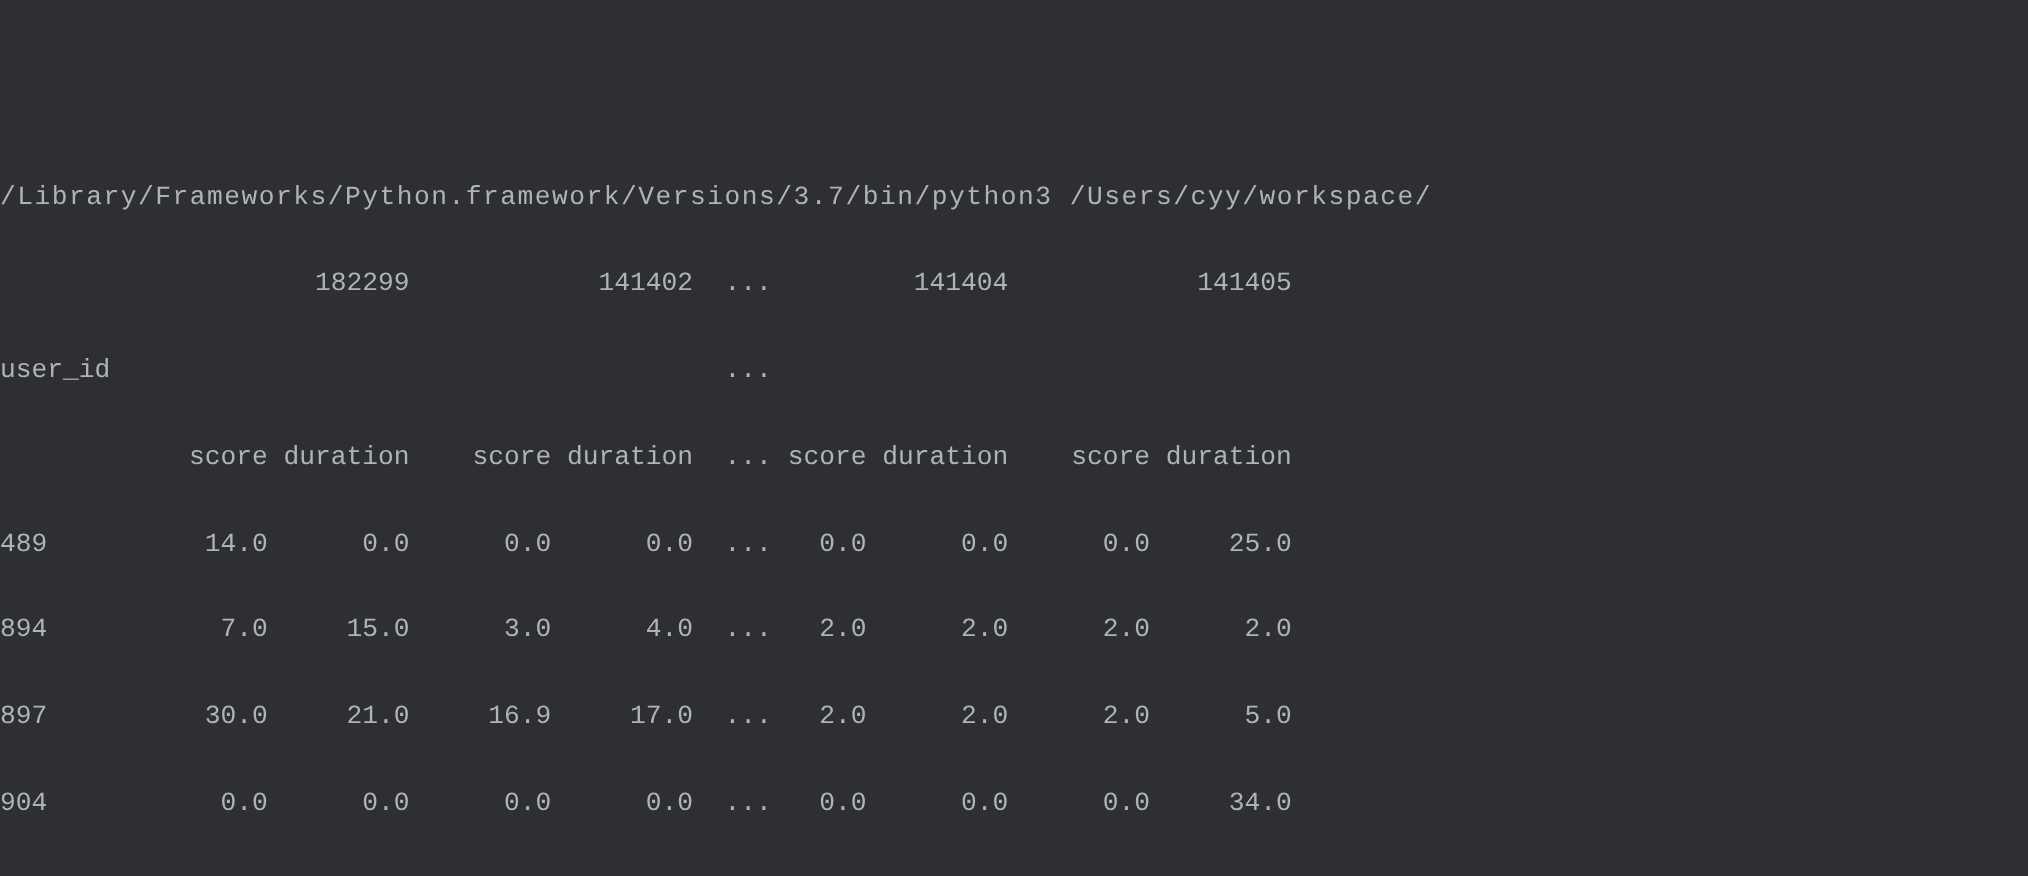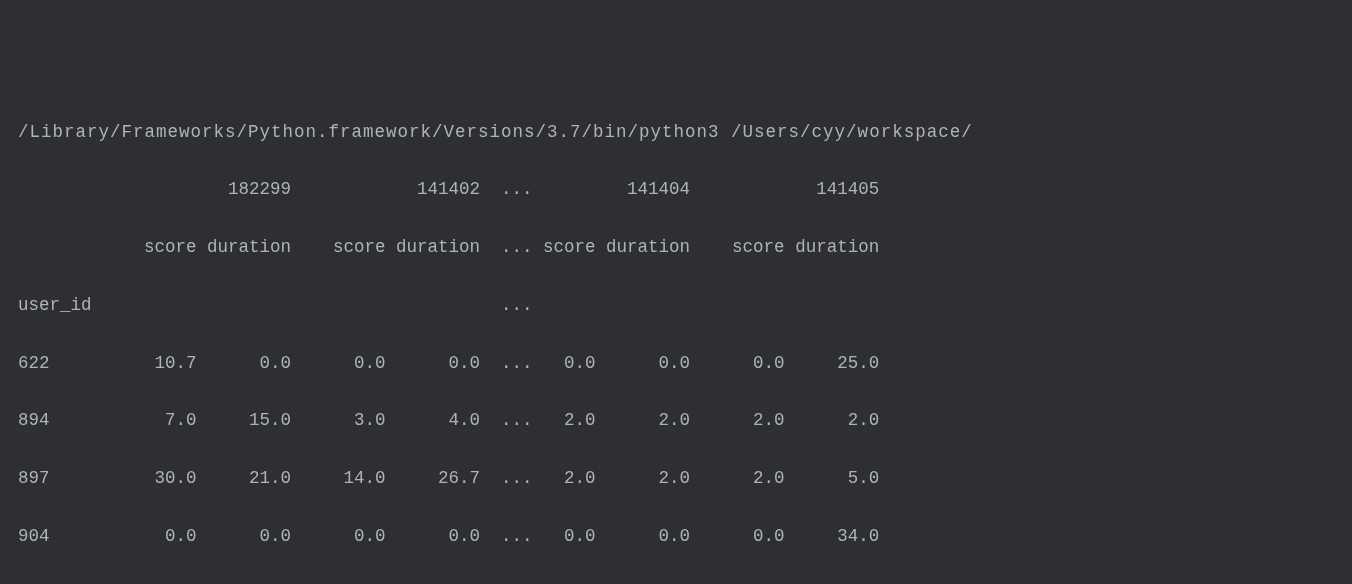--- a/index.html
+++ b/index.html
@@ -14,39 +14,38 @@
       font-size: 17.5px;
       line-height: 1.65;
       padding: 2px 0;
       white-space: pre;
       overflow: hidden;
       width: 1352px;
       height: 584px;
     }
     .line {
       display: block;
-      padding-left: 18px;
     }
     .path {
       color: #b0b3b5;
       letter-spacing: 1px;
     }
   </style>
 </head>
 <body>
 
 
 
 <div id="terminal-output"><span class="line path">/Library/Frameworks/Python.framework/Versions/3.7/bin/python3 /Users/cyy/workspace/</span>
 <span class="line">                    182299            141402  ...         141404            141405</span>
+<span class="line">user_id                                       ...</span>
 <span class="line">            score duration    score duration  ... score duration    score duration</span>
-<span class="line">user_id                                       ...</span>
-<span class="line">622          10.7      0.0      0.0      0.0  ...   0.0      0.0      0.0     25.0</span>
+<span class="line">489          14.0      0.0      0.0      0.0  ...   0.0      0.0      0.0     25.0</span>
 <span class="line">894           7.0     15.0      3.0      4.0  ...   2.0      2.0      2.0      2.0</span>
-<span class="line">897          30.0     21.0     14.0     26.7  ...   2.0      2.0      2.0      5.0</span>
+<span class="line">897          30.0     21.0     16.9     17.0  ...   2.0      2.0      2.0      5.0</span>
 <span class="line">904           0.0      0.0      0.0      0.0  ...   0.0      0.0      0.0     34.0</span>
 
 
 
 
 
 
 
 
 </div>

